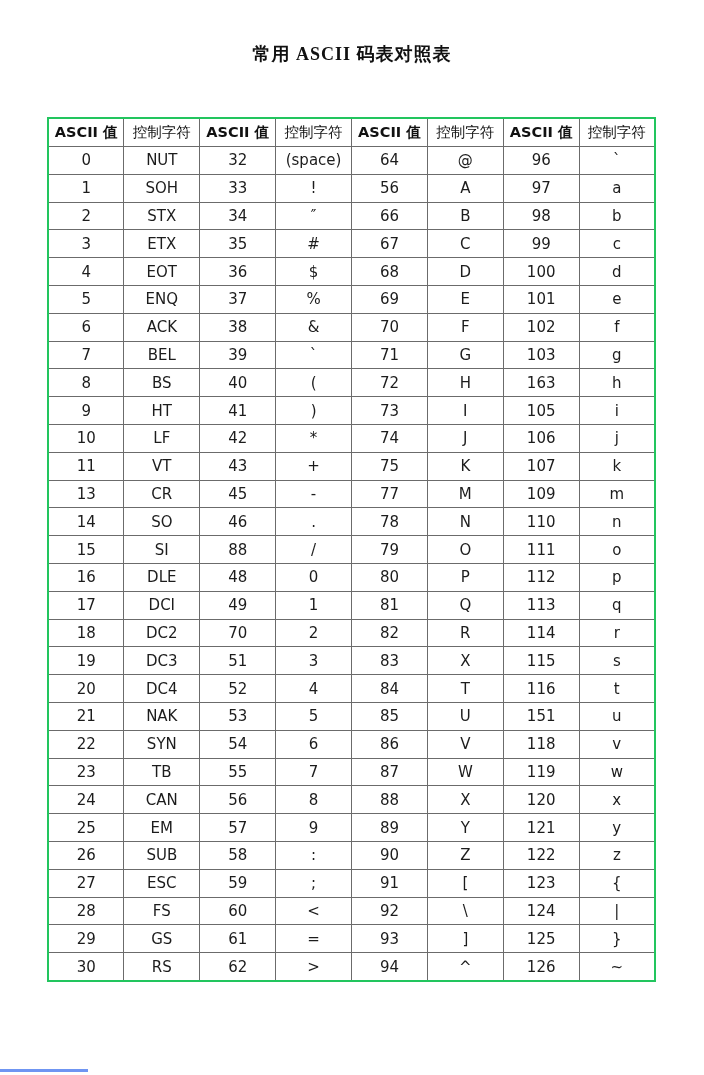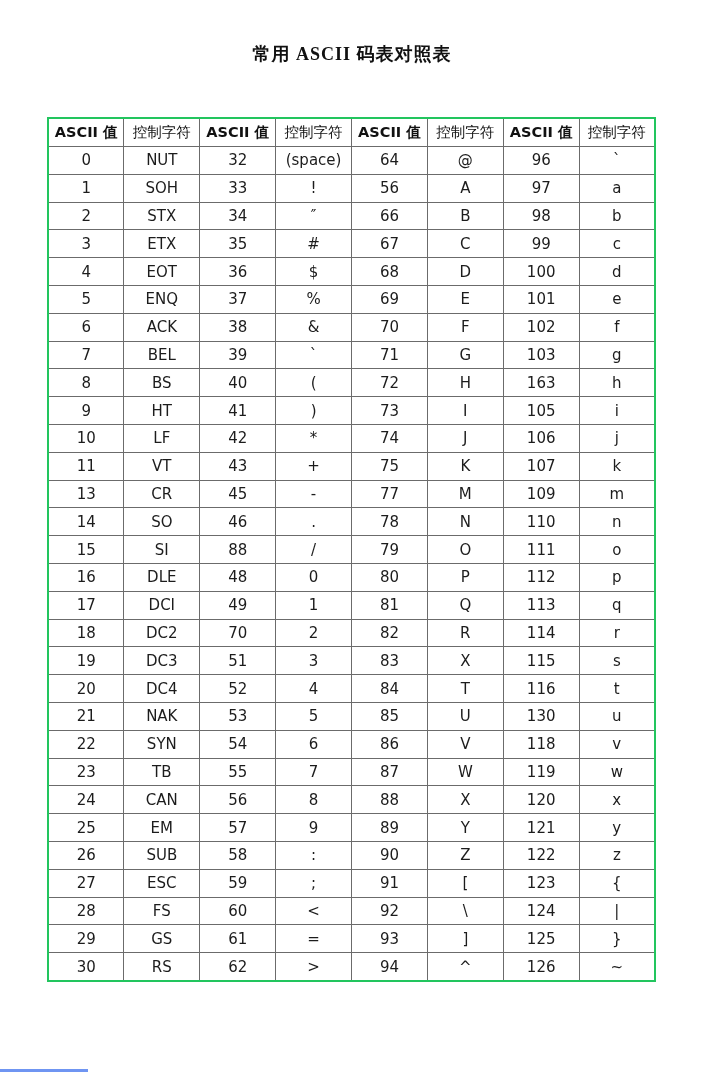--- a/index.html
+++ b/index.html
@@ -277,21 +277,21 @@
         <td>116</td>
         <td>t</td>
       </tr>
       <tr>
         <td>21</td>
         <td>NAK</td>
         <td>53</td>
         <td>5</td>
         <td>85</td>
         <td>U</td>
-        <td>130</td>
+        <td>151</td>
         <td>u</td>
       </tr>
       <tr>
         <td>22</td>
         <td>SYN</td>
         <td>54</td>
         <td>6</td>
         <td>86</td>
         <td>V</td>
         <td>118</td>

